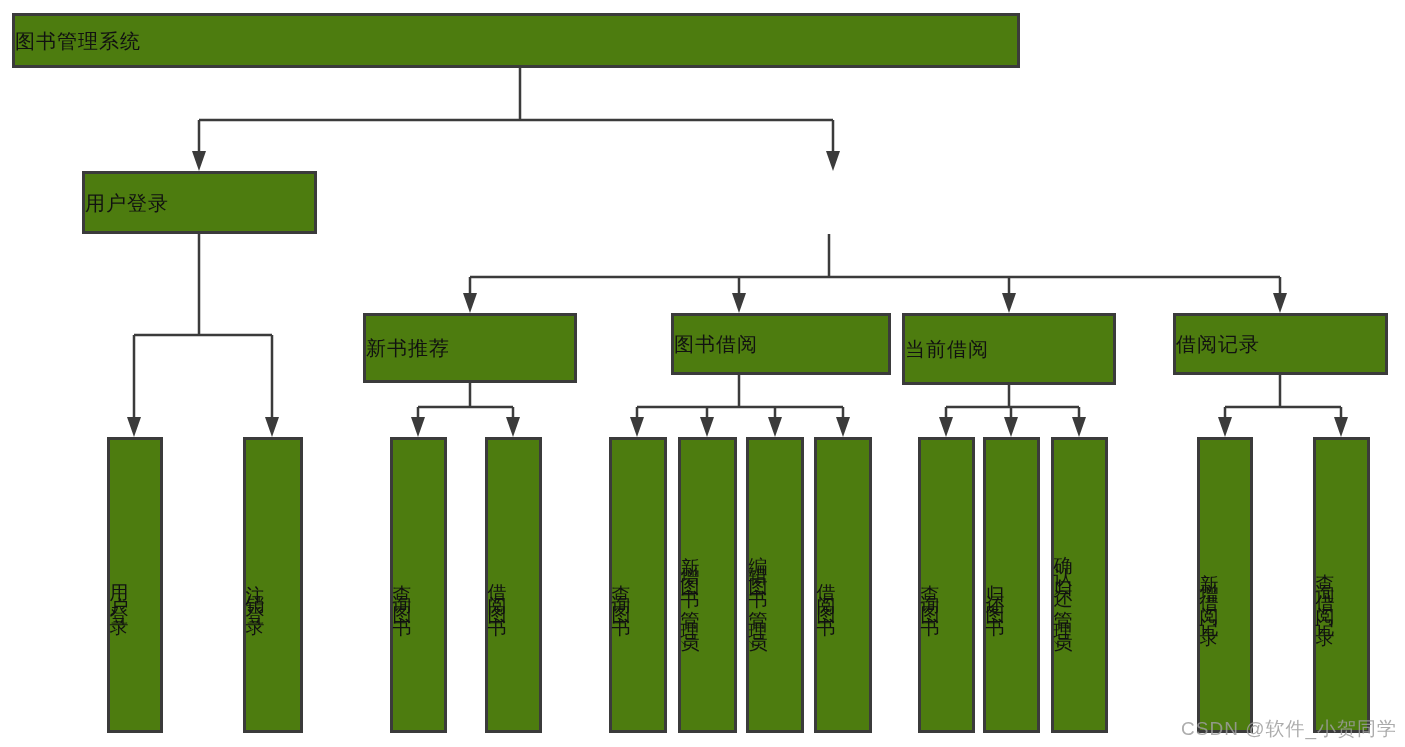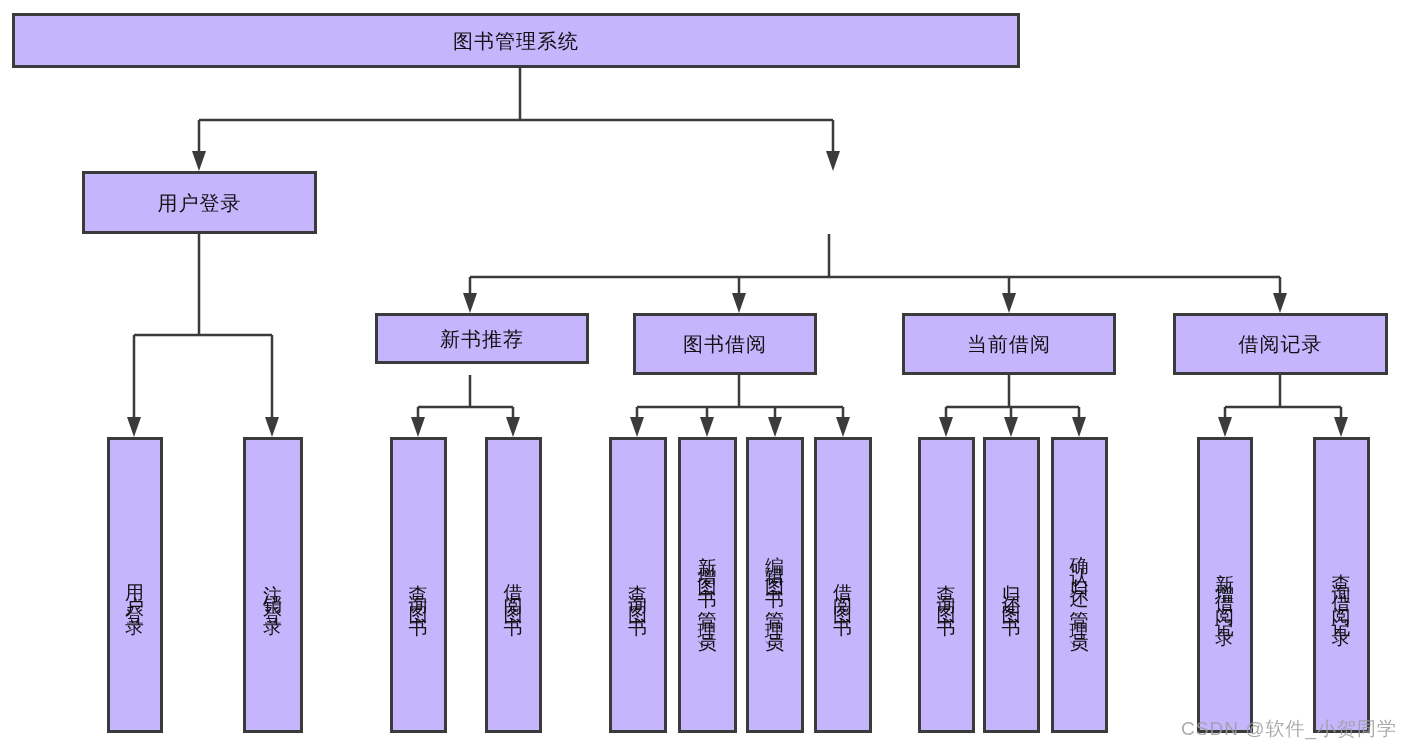--- a/index.html
+++ b/index.html
@@ -7,23 +7,23 @@
     position:relative;
     width:1405px;height:747px;
     background:var(--bg,#ffffff);
     overflow:hidden;
     font-family:"Liberation Sans","DejaVu Sans",sans-serif;
   }
   #wires{position:absolute;left:0;top:0;z-index:1;}
   .node{
     position:absolute;
     box-sizing:border-box;
-    background:#c4b5fd;
+    background:#4d7c0f;
     border:3px solid var(--line,#3b3b3b);
-    display:flex;align-items:center;justify-content:center;
+    display:flex;align-items:center;
     z-index:2;
   }
   .node .lbl{
     color:var(--text,#111111);
     letter-spacing:1px;
     line-height:1;
     white-space:nowrap;
   }
   .node.horizontal .lbl{font-size:20px;}
   .node.vertical .lbl{
@@ -81,45 +81,45 @@
     </div>
     <div class="node horizontal" style="left: 82px; top: 171px; width: 235px; height: 63px;">
       <span class="lbl">用户登录</span>
     </div>
     <div class="node vertical" style="left: 107px; top: 437px; width: 56px; height: 296px;">
       <span class="lbl">用户登录</span>
     </div>
     <div class="node vertical" style="left: 243px; top: 437px; width: 60px; height: 296px;">
       <span class="lbl">注销登录</span>
     </div>
-    <div class="node horizontal" style="left: 375px; top: 313px; width: 214px; height: 51px;">
+    <div class="node horizontal" style="left: 363px; top: 313px; width: 214px; height: 70px;">
       <span class="lbl">新书推荐</span>
     </div>
     <div class="node vertical" style="left: 390px; top: 437px; width: 57px; height: 296px;">
       <span class="lbl">查询图书</span>
     </div>
     <div class="node vertical" style="left: 485px; top: 437px; width: 57px; height: 296px;">
       <span class="lbl">借阅图书</span>
     </div>
-    <div class="node horizontal" style="left: 633px; top: 313px; width: 184px; height: 62px;">
+    <div class="node horizontal" style="left: 671px; top: 313px; width: 220px; height: 62px;">
       <span class="lbl">图书借阅</span>
     </div>
     <div class="node vertical" style="left: 609px; top: 437px; width: 58px; height: 296px;">
       <span class="lbl">查询图书</span>
     </div>
     <div class="node vertical" style="left: 678px; top: 437px; width: 59px; height: 296px;">
       <span class="lbl">新增图书（管理员）</span>
     </div>
     <div class="node vertical" style="left: 746px; top: 437px; width: 58px; height: 296px;">
       <span class="lbl">编辑图书（管理员）</span>
     </div>
     <div class="node vertical" style="left: 814px; top: 437px; width: 58px; height: 296px;">
       <span class="lbl">借阅图书</span>
     </div>
-    <div class="node horizontal" style="left: 902px; top: 313px; width: 214px; height: 62px;">
+    <div class="node horizontal" style="left: 902px; top: 313px; width: 214px; height: 72px;">
       <span class="lbl">当前借阅</span>
     </div>
     <div class="node vertical" style="left: 918px; top: 437px; width: 57px; height: 296px;">
       <span class="lbl">查询图书</span>
     </div>
     <div class="node vertical" style="left: 983px; top: 437px; width: 57px; height: 296px;">
       <span class="lbl">归还图书</span>
     </div>
     <div class="node vertical" style="left: 1051px; top: 437px; width: 57px; height: 296px;">
       <span class="lbl">确认归还（管理员）</span>

